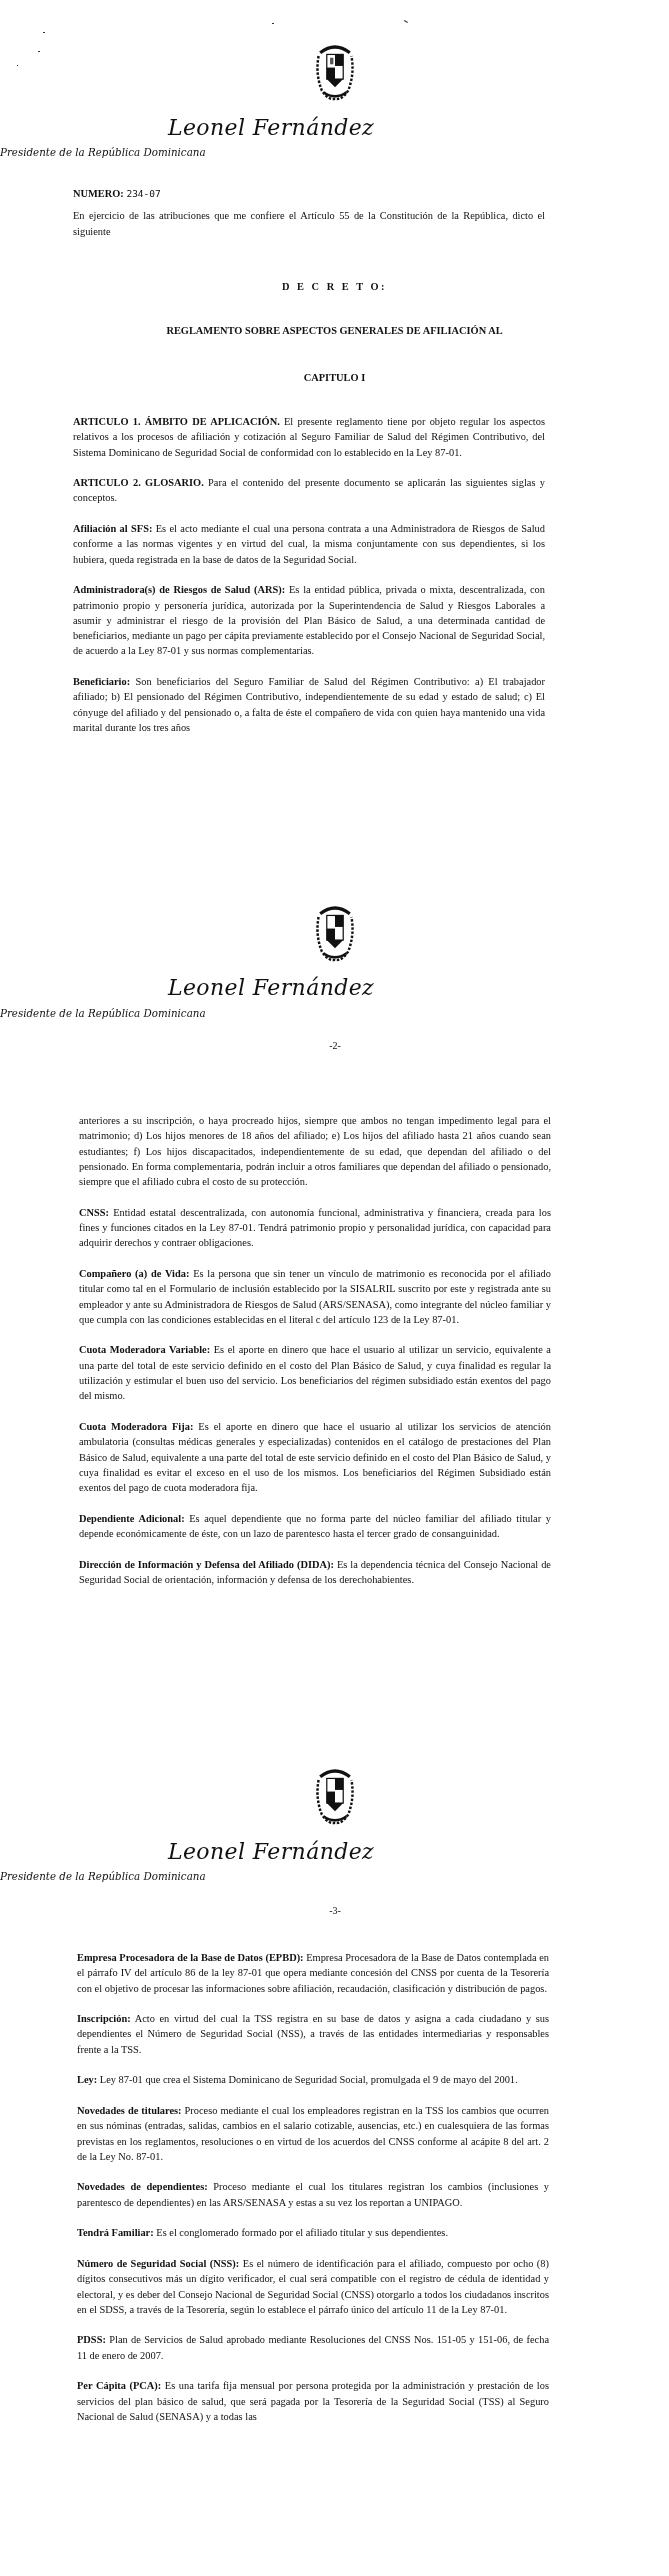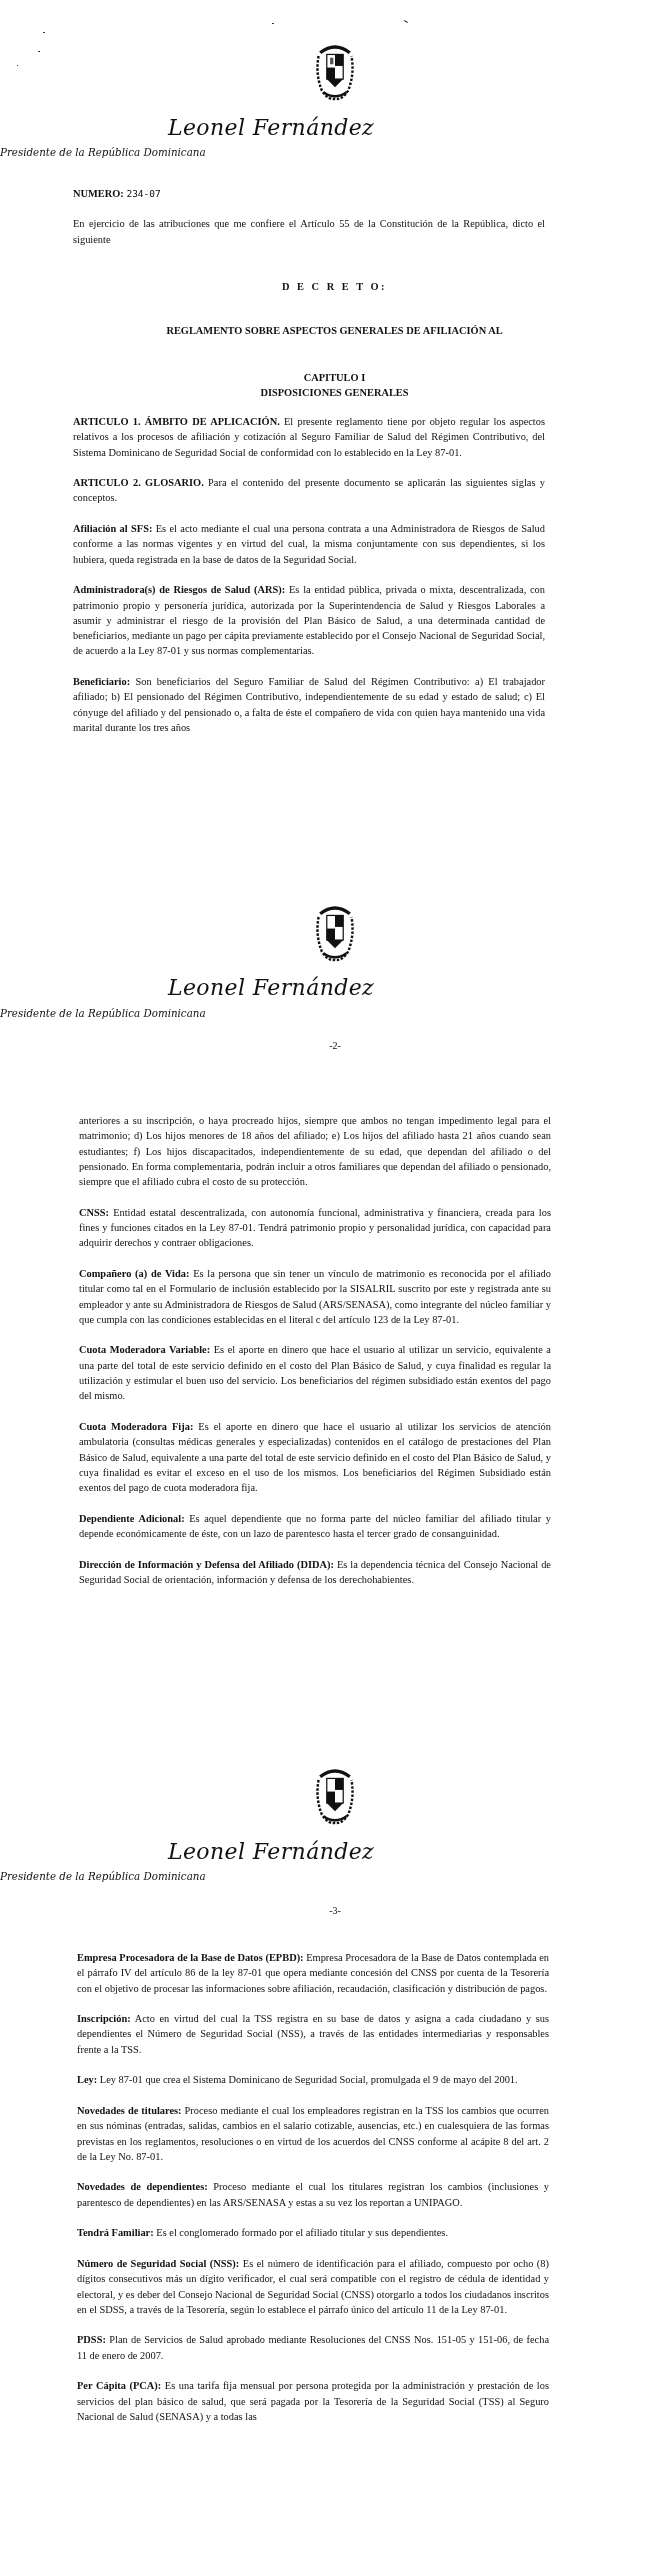--- a/index.html
+++ b/index.html
@@ -37,36 +37,35 @@
     <rect x="28" y="16" width="10" height="14" fill="#111"></rect>
     <rect x="18" y="32" width="10" height="14" fill="#111"></rect>
     <path d="M18 46 L28 56 L38 46" fill="#111"></path>
     <path d="M14 62 Q28 72 42 62" fill="none" stroke="#111" stroke-width="3"></path>
     <rect x="22" y="20" width="4" height="8" fill="#555"></rect>
   </svg>
   <div class="sig-name" style="top:115px;">Leonel Fernández</div>
   <div class="sig-title" style="top:146px;">Presidente de la República Dominicana</div>
 
   <div class="body" style="top:186px;width:494px;">
-    <p style="margin-bottom:15px;">
+    <p style="margin-bottom:7px;">
       <b>NUMERO:</b>
       <span style="font-family:'DejaVu Sans Mono',monospace;font-size:9.5px;">234-07</span>
     </p>
     <p style="width:472px;">En ejercicio de las atribuciones que me confiere el Artículo 55 de la Constitución de la República, dicto el siguiente</p>
   </div>
 
   <div class="body center decreto" style="top:279px;left:49px;width:571px;">D E C R E T O:</div>
 
   <div class="body center titleblk" style="top:323px;left:49px;width:571px;line-height:15px;">
     <div>REGLAMENTO SOBRE ASPECTOS GENERALES DE AFILIACIÓN AL</div>
   </div>
 
   <div class="body center titleblk" style="top:370px;left:49px;width:571px;line-height:15px;">
     <div>CAPITULO I</div>
-    <div>DISPOSICIONES GENERALES</div>
   </div>
 
   <div class="body" style="top:414px;">
     <p><b>ARTICULO 1. ÁMBITO DE APLICACIÓN.</b><span> El presente reglamento tiene por objeto regular los aspectos relativos a los procesos de afiliación y cotización  al Seguro Familiar de Salud  del Régimen Contributivo, del Sistema Dominicano de Seguridad Social de conformidad con lo establecido en la Ley 87-01.</span></p>
     <p><b>ARTICULO 2. GLOSARIO.</b><span> Para el contenido del presente documento se aplicarán las siguientes siglas y conceptos.</span></p>
     <p><b>Afiliación al SFS:</b><span> Es el acto mediante el cual una persona contrata a una Administradora de Riesgos de Salud conforme a las normas vigentes y en virtud del cual, la misma conjuntamente con sus dependientes, si los hubiera, queda registrada en la base de datos de la Seguridad Social.</span></p>
     <p><b>Administradora(s) de Riesgos de Salud (ARS):</b><span> Es la entidad pública, privada o mixta, descentralizada, con patrimonio  propio y personería jurídica, autorizada por la Superintendencia de Salud y Riesgos Laborales a asumir y administrar el riesgo de la provisión del Plan Básico de Salud, a una determinada cantidad de beneficiarios, mediante un pago per cápita previamente establecido por el Consejo Nacional de Seguridad Social, de acuerdo a la Ley 87-01 y sus normas complementarias.</span></p>
     <p><b>Beneficiario:</b><span> Son beneficiarios del Seguro Familiar de Salud del Régimen  Contributivo: a) El trabajador afiliado; b) El pensionado del Régimen Contributivo, independientemente de su edad y estado de salud; c) El cónyuge del afiliado y del pensionado o,  a falta de éste el compañero de vida con quien haya mantenido una vida marital durante los tres años</span></p>
   </div>
 </section>

